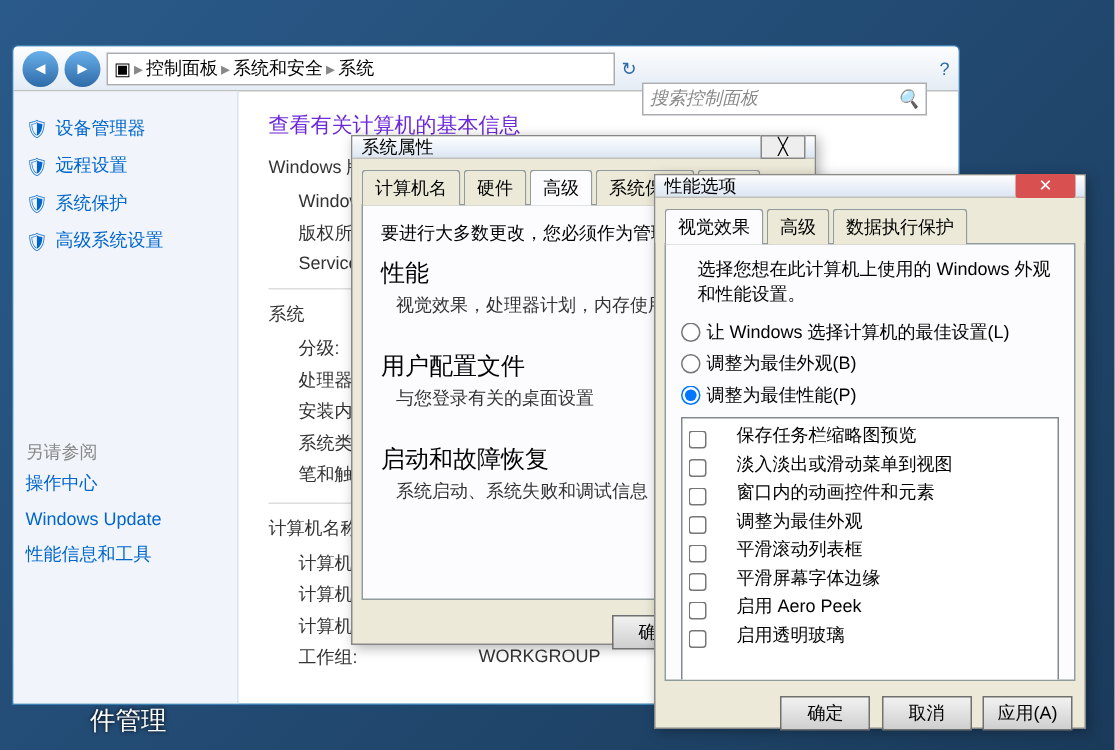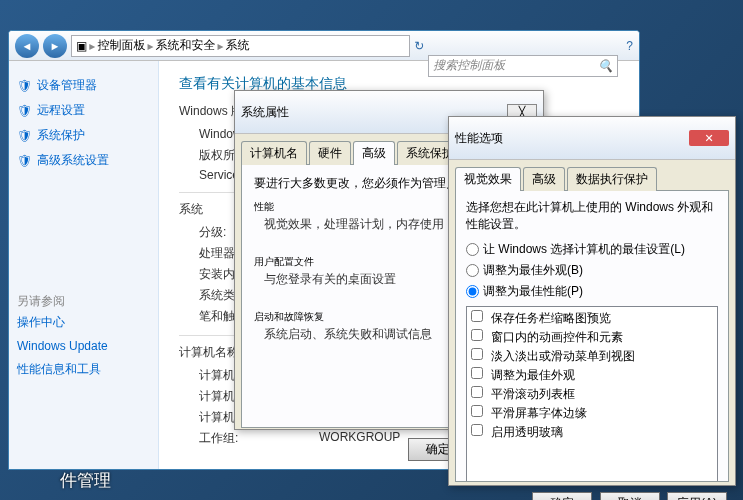--- a/index.html
+++ b/index.html
@@ -14,49 +14,49 @@
 
 .sys-body { display: flex; height: calc(100% - 30px); }
 .sidebar { width: 150px; background: #f1f5fb; padding: 12px 8px; border-right: 1px solid #d6e5f5; }
 .sidebar h4 { color: #003399; font-size: 12px; font-weight: normal; margin-bottom: 10px; }
 .side-link { display: flex; align-items: center; gap: 6px; padding: 4px 0; color: #0066cc; font-size: 12px; cursor: pointer; }
 .side-link .bullet { width: 14px; height: 14px; display: inline-block; }
 .see-also { margin-top: 120px; color: #888; font-size: 12px; }
 .see-also .side-link { color: #0066cc; }
 
 .main-pane { flex: 1; padding: 14px 20px; color: #333; }
-.main-pane h2 { font-size: 14px; color: #0369a1; font-weight: normal; margin-bottom: 10px; }
+.main-pane h2 { font-size: 14px; color: #6d28d9; font-weight: normal; margin-bottom: 10px; }
 .sect-label { font-size: 12px; margin: 8px 0 4px; }
 .kv { display: flex; font-size: 12px; padding: 2px 0; }
 .kv .k { width: 140px; padding-left: 20px; }
 .kv .v { flex: 1; }
 hr.sep { border: none; border-top: 1px solid #ddd; margin: 8px 0; }
 
 .dlg { position: absolute; background: #ece9d8; border: 1px solid #888; box-shadow: 2px 2px 8px rgba(0,0,0,0.3); }
-.dlg-title { height: 43px; background: linear-gradient(#fdfdfe, #dbe6f3); display: flex; align-items: center; justify-content: space-between; padding: 0 6px; font-size: 12px; border-bottom: 1px solid #c0c0c0; }
+.dlg-title { height: 15px; background: linear-gradient(#fdfdfe, #dbe6f3); display: flex; align-items: center; justify-content: space-between; padding: 0 6px; font-size: 12px; border-bottom: 1px solid #c0c0c0; }
 .close-x { width: 40px; height: 16px; background: #d95050; color: #fff; text-align: center; border-radius: 2px; font-size: 11px; line-height: 16px; }
 .close-plain { width: 30px; height: 16px; border: 1px solid #888; background: #eee; text-align: center; font-size: 11px; line-height: 14px; }
 
 .sysprops { left: 234px; top: 90px; width: 310px; height: 340px; }
 .tabs { display: flex; padding: 6px 6px 0; background: #ece9d8; }
 .tab { padding: 3px 8px; border: 1px solid #919b9c; border-bottom: none; background: #ece9d8; font-size: 12px; margin-right: 2px; border-radius: 3px 3px 0 0; position: relative; top: 1px; }
 .tab.active { background: #fcfcfe; z-index: 2; }
 .tab-body { margin: 0 6px 6px; border: 1px solid #919b9c; background: #fcfcfe; padding: 10px 12px; height: 264px; font-size: 12px; }
-.fieldset-label { font-size: 10px; margin: 8px 0 2px; }
+.fieldset-label { font-size: 16px; margin: 8px 0 2px; }
 .fieldset-sub { font-size: 12px; color: #333; padding-left: 10px; }
 .dlg-btns { text-align: right; padding: 4px 8px; }
 .btn { display: inline-block; min-width: 60px; padding: 2px 6px; border: 1px solid #707070; background: linear-gradient(#f2f2f2, #cfcfcf); font-size: 12px; text-align: center; margin-left: 4px; }
 
-.perf { left: 448px; top: 116px; width: 288px; height: 370px; }
+.perf { left: 436px; top: 116px; width: 288px; height: 370px; }
 .perf .dlg-title { background: linear-gradient(#fdfdfe, #dbe6f3); }
 .perf .tab-body { height: 292px; padding: 8px 10px; overflow: hidden; }
 .radio-row { display: flex; align-items: center; gap: 4px; font-size: 12px; padding: 2px 0; }
 .radio-row input { margin: 0; }
 .check-list { margin-top: 4px; border: 1px solid #828790; background: #fff; height: 190px; overflow: auto; padding: 2px; }
-.check-row { display: flex; align-items: flex-start; gap: 8px; font-size: 12px; padding: 1px 2px; white-space: nowrap; }
+.check-row { display: flex; align-items: flex-end; gap: 20px; font-size: 12px; padding: 1px 2px; white-space: nowrap; }
 .check-row input { margin: 0; width: 12px; height: 12px; }
 </style>
 </head>
 <body>
 
 <div class="sys-window">
   <div class="sys-titlebar">
     <div class="nav-btn">◄</div>
     <div class="nav-btn">►</div>
     <div class="breadcrumb">
@@ -187,57 +187,61 @@
   <div class="dlg-title">
     <span>性能选项</span>
     <span class="close-x">✕</span>
   </div>
   <div class="tabs">
     <div class="tab active">视觉效果</div>
     <div class="tab">高级</div>
     <div class="tab">数据执行保护</div>
   </div>
   <div class="tab-body">
-    <div style="margin-bottom:6px;">选择您想在此计算机上使用的 Windows 外观和性能设置。</div>
+    <div style="margin-bottom:6px;margin-left:11px;">选择您想在此计算机上使用的 Windows 外观和性能设置。</div>
     <div class="radio-row">
         <input type="radio" name="pr" style="">
         <span>让 Windows 选择计算机的最佳设置(L)</span>
       </div>
     <div class="radio-row">
         <input type="radio" name="pr" style="">
         <span>调整为最佳外观(B)</span>
       </div>
     <div class="radio-row">
         <input type="radio" name="pr" checked="" style="">
         <span>调整为最佳性能(P)</span>
       </div>
     <div class="check-list" id="checklist">
         <div class="check-row">
           <input type="checkbox" style="">
           <span>保存任务栏缩略图预览</span>
         </div>
         <div class="check-row">
           <input type="checkbox" style="">
+          <span>淡入淡出或滑动菜单到视图</span>
+        </div>
+        <div class="check-row">
+          <input type="checkbox" style="">
           <span>窗口内的动画控件和元素</span>
         </div>
         <div class="check-row">
           <input type="checkbox" style="">
-          <span>淡入淡出或滑动菜单到视图</span>
-        </div>
-        <div class="check-row">
-          <input type="checkbox" style="">
           <span>调整为最佳外观</span>
         </div>
         <div class="check-row">
           <input type="checkbox" style="">
           <span>平滑滚动列表框</span>
         </div>
         <div class="check-row">
           <input type="checkbox" style="">
           <span>平滑屏幕字体边缘</span>
+        </div>
+        <div class="check-row">
+          <input type="checkbox" style="">
+          <span>启用 Aero Peek</span>
         </div>
         <div class="check-row">
           <input type="checkbox" style="">
           <span>启用透明玻璃</span>
         </div>
       </div>
   </div>
   <div class="dlg-btns">
     <span class="btn">确定</span>
     <span class="btn">取消</span>

